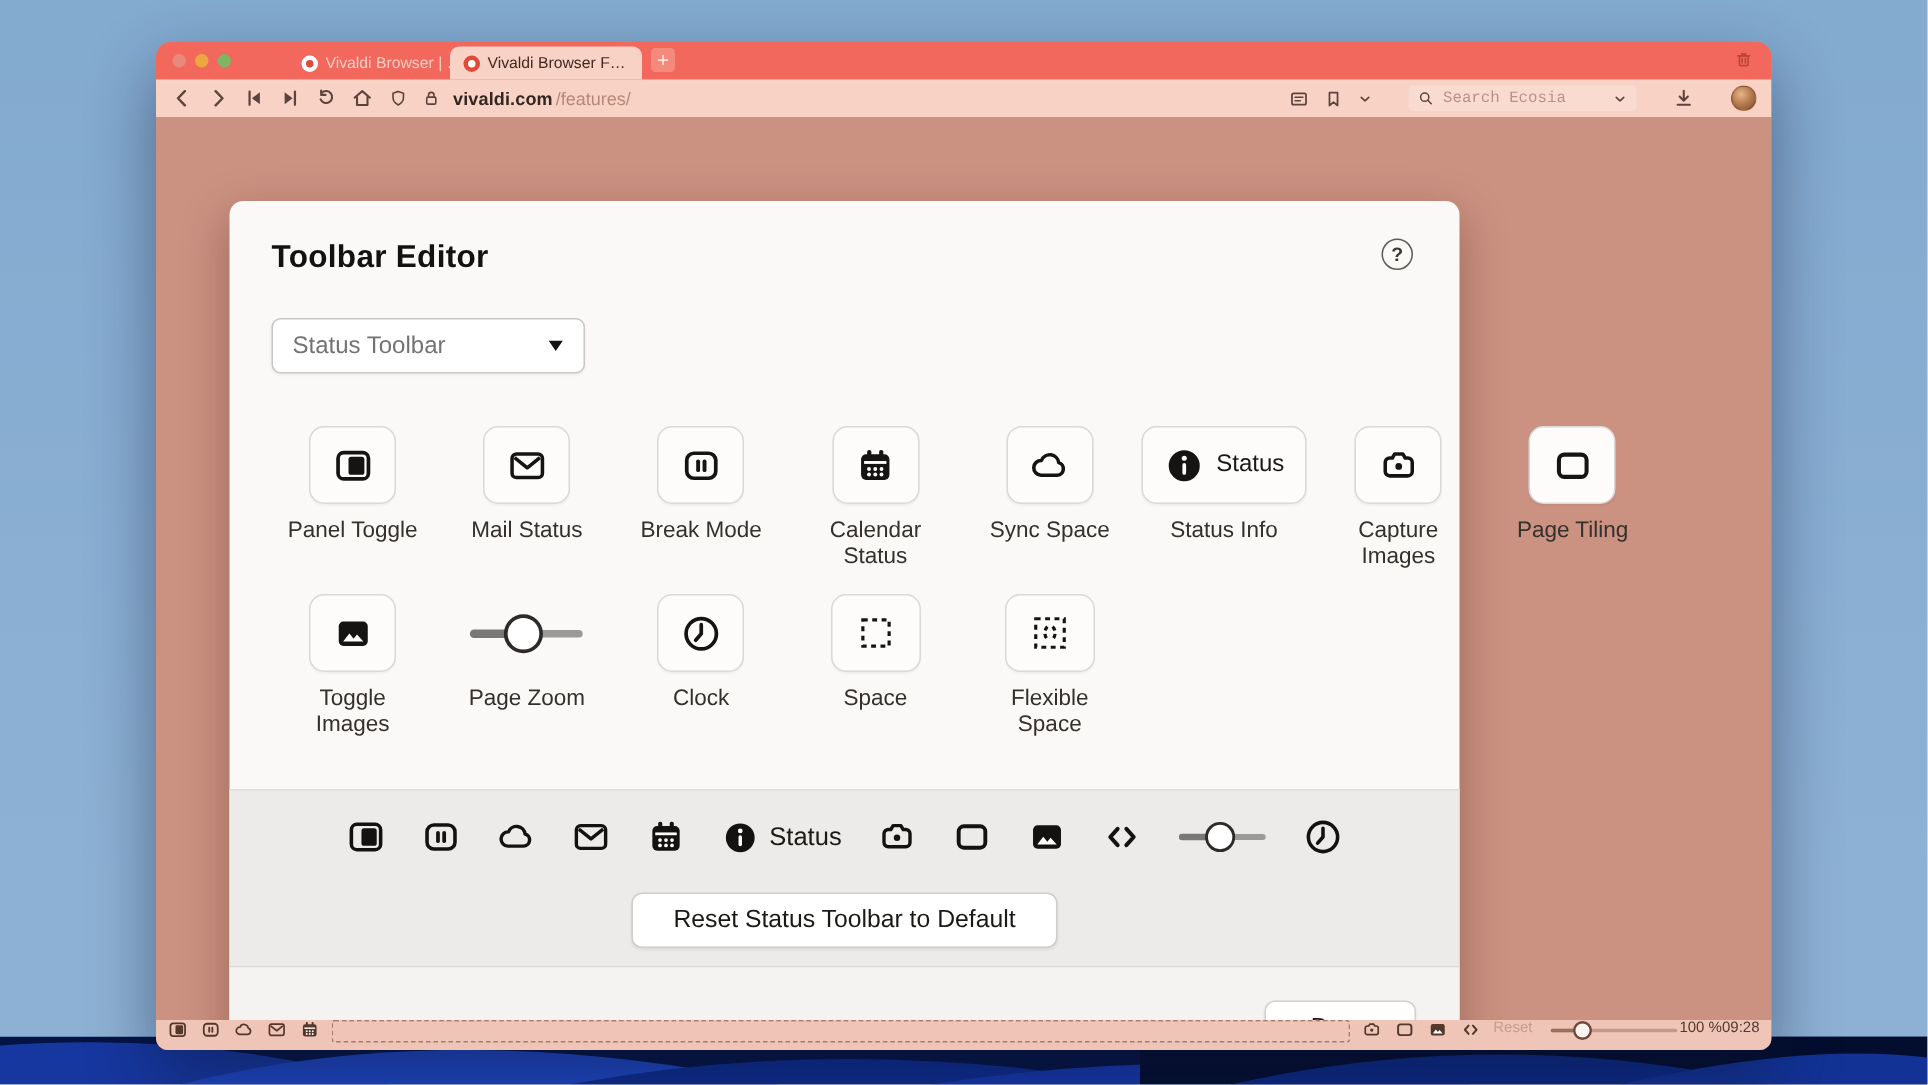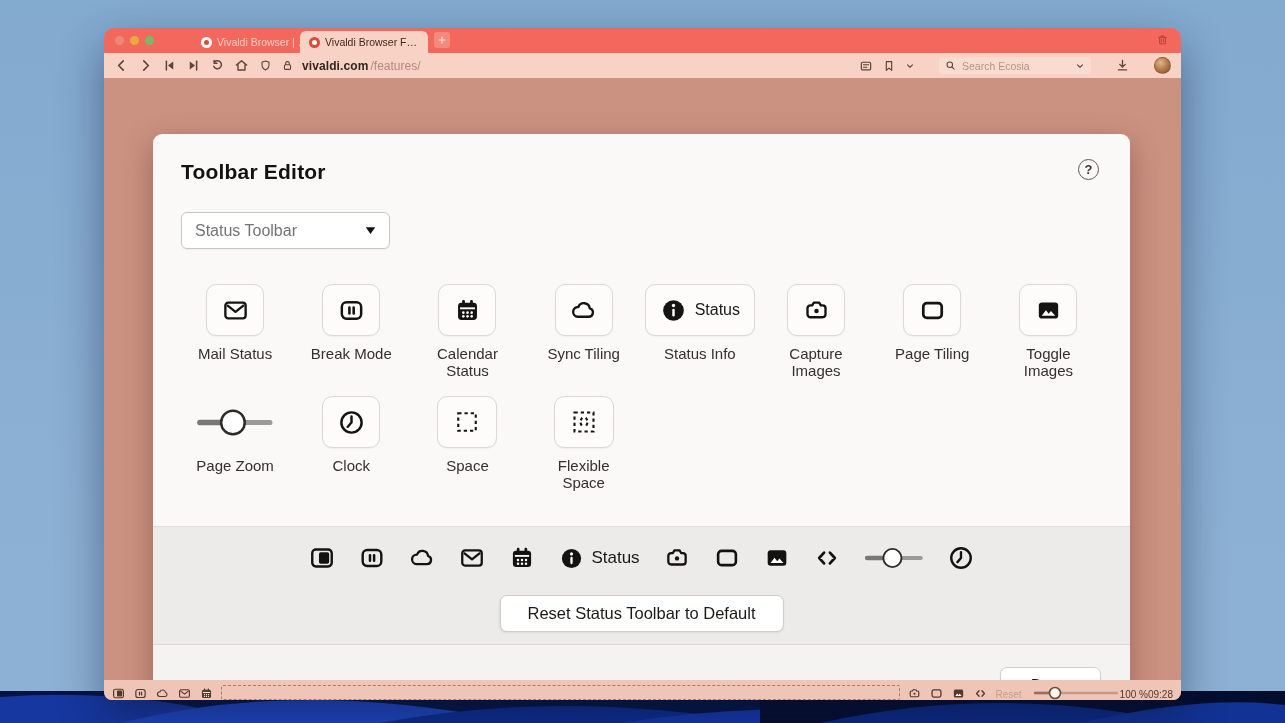--- a/index.html
+++ b/index.html
@@ -37,37 +37,37 @@
   .newtab svg{ margin:3px; }
   .tab-trash { position:absolute; right:12px; top:5px; color:#bc4538; }
 
   
   .addressbar { position:absolute; left:0; top:25px; right:0; height:25px; background:#f8d2c5; display:flex; align-items:center; padding:0 10px; color:#4c352b; }
   .nav-icons { display:flex; align-items:center; gap:9px; }
   .addr-ic { color:#4c352b; opacity:.9; }
   .url { display:flex; align-items:center; gap:2px; margin-left:8px; font-size:12px; }
   .url .domain { color:#33251f; font-weight:bold; letter-spacing:.1px; }
   .url .path { color:#b4897a;text-align:center; }
-  .addr-right { margin-left:auto; display:flex; align-items:center; gap:24px; }
+  .addr-right { margin-left:auto; display:flex; align-items:center; gap:24px;font-family:Liberation Mono, monospace; }
   .searchbox { display:flex; align-items:center; gap:6px; width:152px; height:17px; background:rgba(255,255,255,.20); border-radius:3px; padding:0 6px; }
   .searchbox .ph { font-size:10.5px; color:#bb9183; flex:1; white-space:nowrap; overflow:hidden; }
   .avatar { width:17px; height:17px; border-radius:50%; background:radial-gradient(circle at 38% 32%, #e5b689 0%, #b97f52 45%, #7c4e2e 100%); border:1px solid rgba(120,60,40,.35); }
 
   
   .page { position:absolute; left:0; top:50px; right:0; bottom:20px; background:#cb9181; }
-  .statusbar { position:absolute; left:0; bottom:0; right:0; height:20px; background:#efc5b7; display:flex; align-items:flex-end; padding:0 8px; color:#54382c; }
+  .statusbar { position:absolute; left:0; bottom:0; right:0; height:20px; background:#efc5b7; display:flex; align-items:flex-start; padding:0 8px; color:#54382c; }
   .sb-group { display:flex; align-items:center; gap:9px; }
   .sb-flex { flex:1; height:15px; margin:0 8px; border:1px dashed rgba(110,62,46,.55); border-radius:2px; }
   .sb-reset { font-size:10px; color:#c79d8d; margin:0 4px 0 8px; }
   .sb-zoomval, .sb-time { font-size:10px; color:#54382c; white-space:nowrap; }
   .sb-slider { margin-left:6px; }
 
   
   .dialog {
-    position:absolute; left:49px; top:56px; width:977px; height:587px;
+    position:absolute; left:49px; top:56px; width:820px; height:587px;
     background:#faf9f7; border-radius:9px;
     box-shadow:0 10px 30px rgba(70,25,12,.35);
   }
   .dlg-title { position:absolute; left:28px; top:26px; font-size:21px; font-weight:bold; color:#141210; letter-spacing:.2px; }
   .help-btn { position:absolute; right:31px; top:25px; width:21px; height:21px; border:1.6px solid #5d5955; border-radius:50%; color:#3c3935; font-size:13px; font-weight:bold; display:flex; align-items:center; justify-content:center; background:transparent; }
   .dd { position:absolute; left:28px; top:78px; width:209px; height:37px; background:#fff; border:1px solid #c9c6c3; border-radius:6px; display:flex; align-items:center; justify-content:space-between; padding:0 13px; font-size:16px; color:#737373; box-shadow:0 1px 2px rgba(0,0,0,.06); }
   .dd .caret { color:#111; }
 
   .grid { position:absolute; left:24px; top:150px; display:grid; grid-template-columns:repeat(8,116.2px); row-gap:17px; }
   .grid-cell { display:flex; flex-direction:column; align-items:center; }
@@ -239,20 +239,31 @@
               <path d="M0.8 1.2 L5.5 8 L10.2 1.2 Z" fill="#141210"></path>
             </svg>
         </span>
       </div>
 
       <div class="grid" id="grid">
           <div class="grid-cell">
             <div class="icon-box">
               <span class="icon">
                 <svg viewBox="0 0 24 24" fill="none" stroke="currentColor" width="27" height="27">
+                  <rect x="3" y="4.2" width="18" height="15.6" rx="3.4" stroke-width="2.2"></rect>
+                  <rect x="9.2" y="6.6" width="9.4" height="10.8" rx="1.6" fill="currentColor" stroke="none"></rect>
+                </svg>
+              </span>
+            </div>
+            <div class="grid-label">Panel Toggle</div>
+          </div>
+          <div class="grid-cell">
+            <div class="icon-box">
+              <span class="icon">
+                <svg viewBox="0 0 24 24" fill="none" stroke="currentColor" width="27" height="27">
                   <rect x="3" y="5" width="18" height="14" rx="2.6" stroke-width="2.1"></rect>
                   <path d="M4.5 7.2 L12 13.2 L19.5 7.2" stroke-width="2.1" stroke-linejoin="round"></path>
                 </svg>
               </span>
             </div>
             <div class="grid-label">Mail Status</div>
           </div>
           <div class="grid-cell">
             <div class="icon-box">
               <span class="icon">
@@ -285,21 +296,21 @@
             <div class="grid-label">Calendar Status</div>
           </div>
           <div class="grid-cell">
             <div class="icon-box">
               <span class="icon">
                 <svg viewBox="0 0 24 24" fill="none" stroke="currentColor" width="27" height="27">
                   <path d="M7 17.6 h9.6 a3.8 3.8 0 0 0 1 -7.45 a5.3 5.3 0 0 0 -10.2 -1.3 A4.2 4.2 0 0 0 7 17.6 Z" stroke-width="2.1" stroke-linejoin="round"></path>
                 </svg>
               </span>
             </div>
-            <div class="grid-label">Sync Tiling</div>
+            <div class="grid-label">Sync Space</div>
           </div>
           <div class="grid-cell">
             <div class="icon-box">
               <span class="icon">
                 <svg viewBox="0 0 24 24" fill="none" stroke="currentColor" width="27" height="27">
                   <circle cx="12" cy="12" r="9.2" fill="currentColor" stroke="none"></circle>
                   <circle cx="12" cy="7.6" r="1.5" fill="#fff" stroke="none"></circle>
                   <rect x="10.9" y="10.4" width="2.2" height="7" rx="1.1" fill="#fff" stroke="none"></rect>
                 </svg>
               </span>

